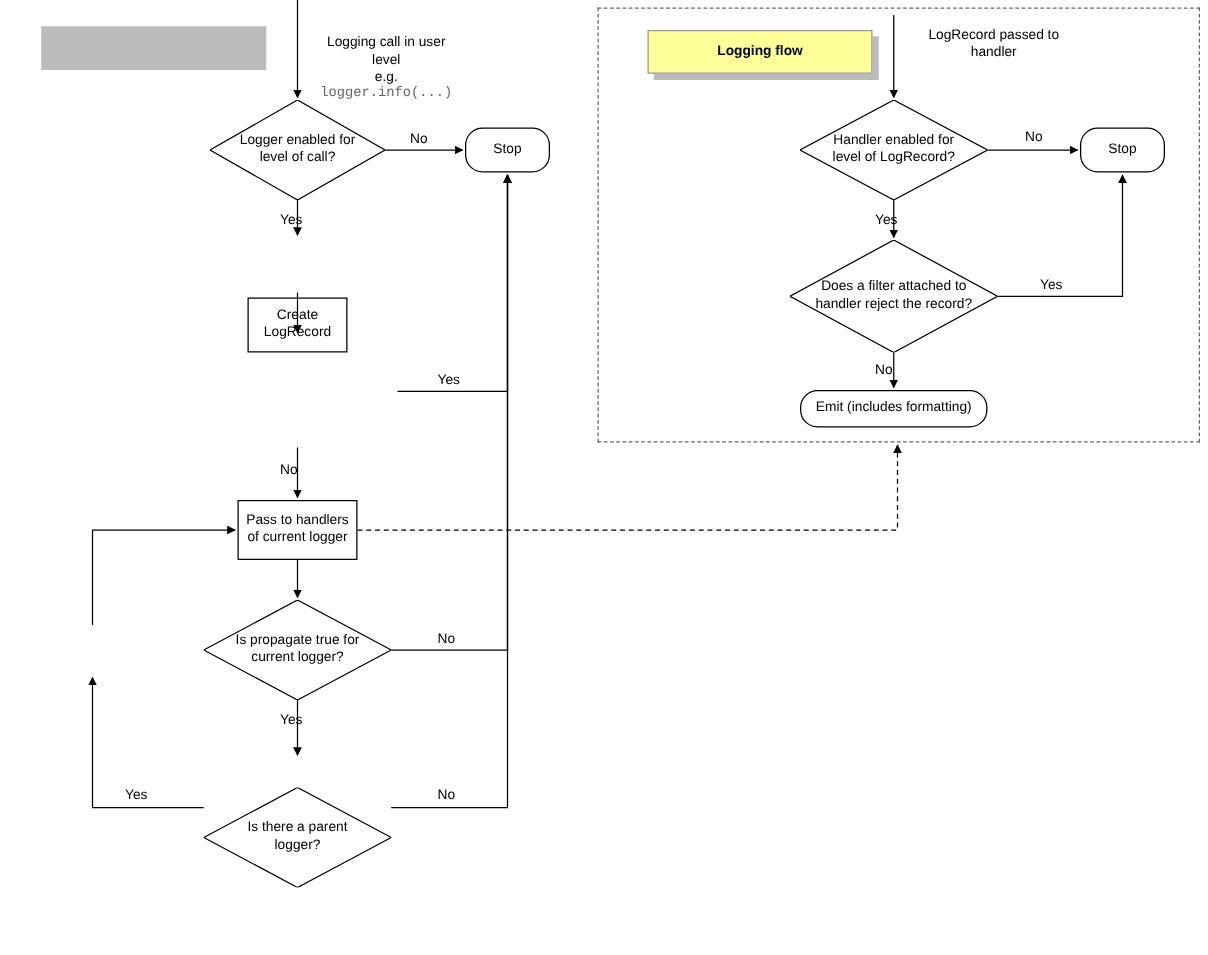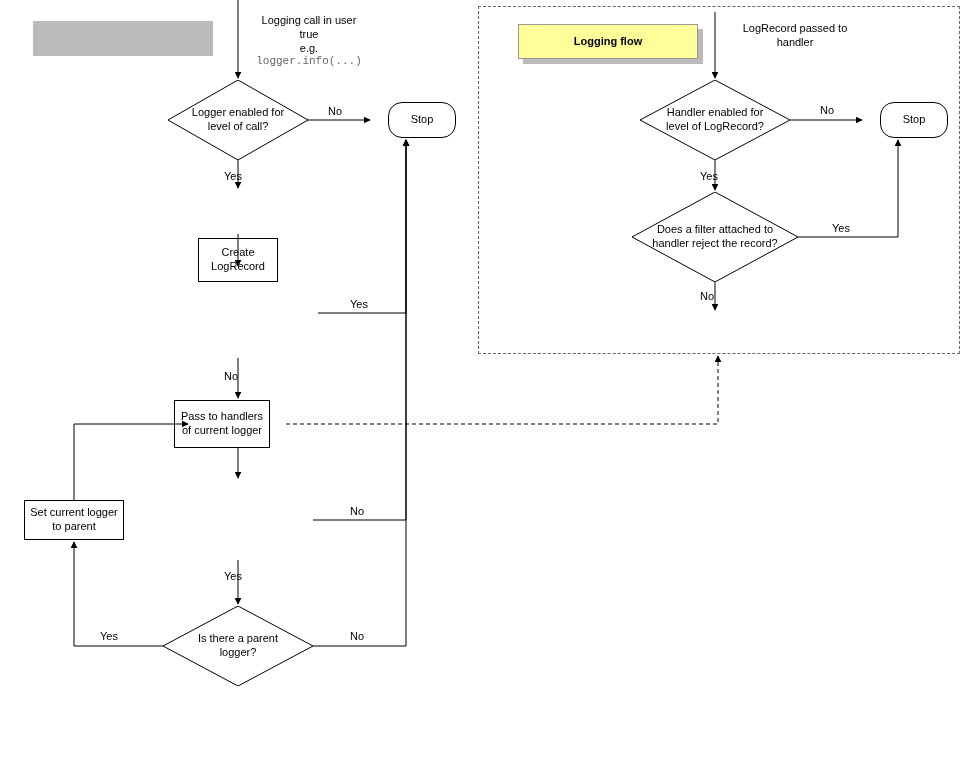--- a/index.html
+++ b/index.html
@@ -37,21 +37,20 @@
     border: 1px solid #000;
     text-align: center;
     display: flex;
     align-items: center;
     justify-content: center;
     box-sizing: border-box;
     line-height: 1.25;
   }
   .rounded {
     border-radius: 14px;
-    margin-left: 16px;
   }
   .diamond {
     position: absolute;
   }
   .diamond svg {
     position: absolute;
     top: 0;
     left: 0;
   }
   .diamond .dtext {
@@ -77,23 +76,23 @@
     box-sizing: border-box;
   }
 </style>
 </head>
 <body>
 
 <div class="canvas">
 
   <div class="title-shadow" style="left:33px;top:21px;width:180px;height:35px;"></div>
 
-  <div class="label" style="left:244px;top:14px;width:130px;">
+  <div class="label" style="left:244px;top:28px;width:130px;">
     <div>Logging call in user</div>
-    <div>true</div>
+    <div>level</div>
     <div>e.g.</div>
     <div class="mono">logger.info(...)</div>
   </div>
 
   <div class="diamond" style="left:168px;top:80px;width:140px;height:80px;">
     <svg width="140" height="80">
         <polygon points="70,0 140,40 70,80 0,40" fill="#fff" stroke="#000"></polygon>
       </svg>
     <div class="dtext">
         <span>Logger enabled for level of call?</span>
@@ -110,45 +109,50 @@
 
   <div class="box" style="left:198px;top:190px;width:80px;height:44px;margin-top:48px;">
     <span>Create LogRecord</span>
   </div>
 
 
   <div class="label" style="left:350px;top:298px;">Yes</div>
 
   <div class="label" style="left:224px;top:370px;">No</div>
 
-  <div class="box" style="left:174px;top:400px;width:96px;height:48px;">
+  <div class="box" style="left:190px;top:400px;width:96px;height:48px;">
     <span>Pass to handlers of current logger</span>
   </div>
 
-
-  <div class="label" style="left:350px;top:505px;">No</div>
-
-  <div class="label" style="left:224px;top:570px;">Yes</div>
-
-  <div class="diamond" style="left:163px;top:606px;width:150px;height:80px;">
+  <div class="diamond" style="left:163px;top:480px;width:150px;height:80px;">
     <svg width="150" height="80">
         <polygon points="75,0 150,40 75,80 0,40" fill="#fff" stroke="#000"></polygon>
       </svg>
     <div class="dtext">
+        <span>Is propagate true for current logger?</span>
+      </div>
+  </div>
+
+  <div class="label" style="left:350px;top:505px;">No</div>
+
+  <div class="label" style="left:224px;top:570px;">Yes</div>
+
+  <div class="diamond" style="left:163px;top:630px;width:150px;height:80px;">
+    <svg width="150" height="80">
+        <polygon points="75,0 150,40 75,80 0,40" fill="#fff" stroke="#000"></polygon>
+      </svg>
+    <div class="dtext">
         <span>Is there a parent logger?</span>
       </div>
   </div>
 
   <div class="label" style="left:100px;top:630px;">Yes</div>
 
   <div class="label" style="left:350px;top:630px;">No</div>
 
-  <div class="box" style="left:24px;top:500px;width:100px;height:40px;">
-    <span>Set current logger to parent</span>
-  </div>
 
   <div class="dashed-container" style="left:478px;top:6px;width:482px;height:348px;"></div>
 
   <div class="title-shadow" style="left:523px;top:29px;width:180px;height:35px;"></div>
   <div class="title-box" style="left:518px;top:24px;width:180px;height:35px;">
     <span>Logging flow</span>
   </div>
 
   <div class="label" style="left:730px;top:22px;width:130px;">
     <span>LogRecord passed to handler</span>
@@ -177,20 +181,23 @@
       </svg>
     <div class="dtext">
         <span>Does a filter attached to handler reject the record?</span>
       </div>
   </div>
 
   <div class="label" style="left:832px;top:222px;">Yes</div>
 
   <div class="label" style="left:700px;top:290px;">No</div>
 
+  <div class="box rounded" style="left:640px;top:312px;width:150px;height:30px;">
+    <span>Emit (includes formatting)</span>
+  </div>
 
   <svg style="position:absolute;left:0;top:0;width:966px;height:764px;pointer-events:none;">
     <defs>
       <marker id="arrow" viewBox="0 0 10 10" refX="9" refY="5" markerWidth="7" markerHeight="7" orient="auto-start-reverse">
         <path d="M 0 0 L 10 5 L 0 10 z" fill="#000"></path>
       </marker>
     </defs>
 
     <line x1="238" y1="0" x2="238" y2="78" stroke="#000" stroke-width="1" marker-end="url(#arrow)"></line>
 

